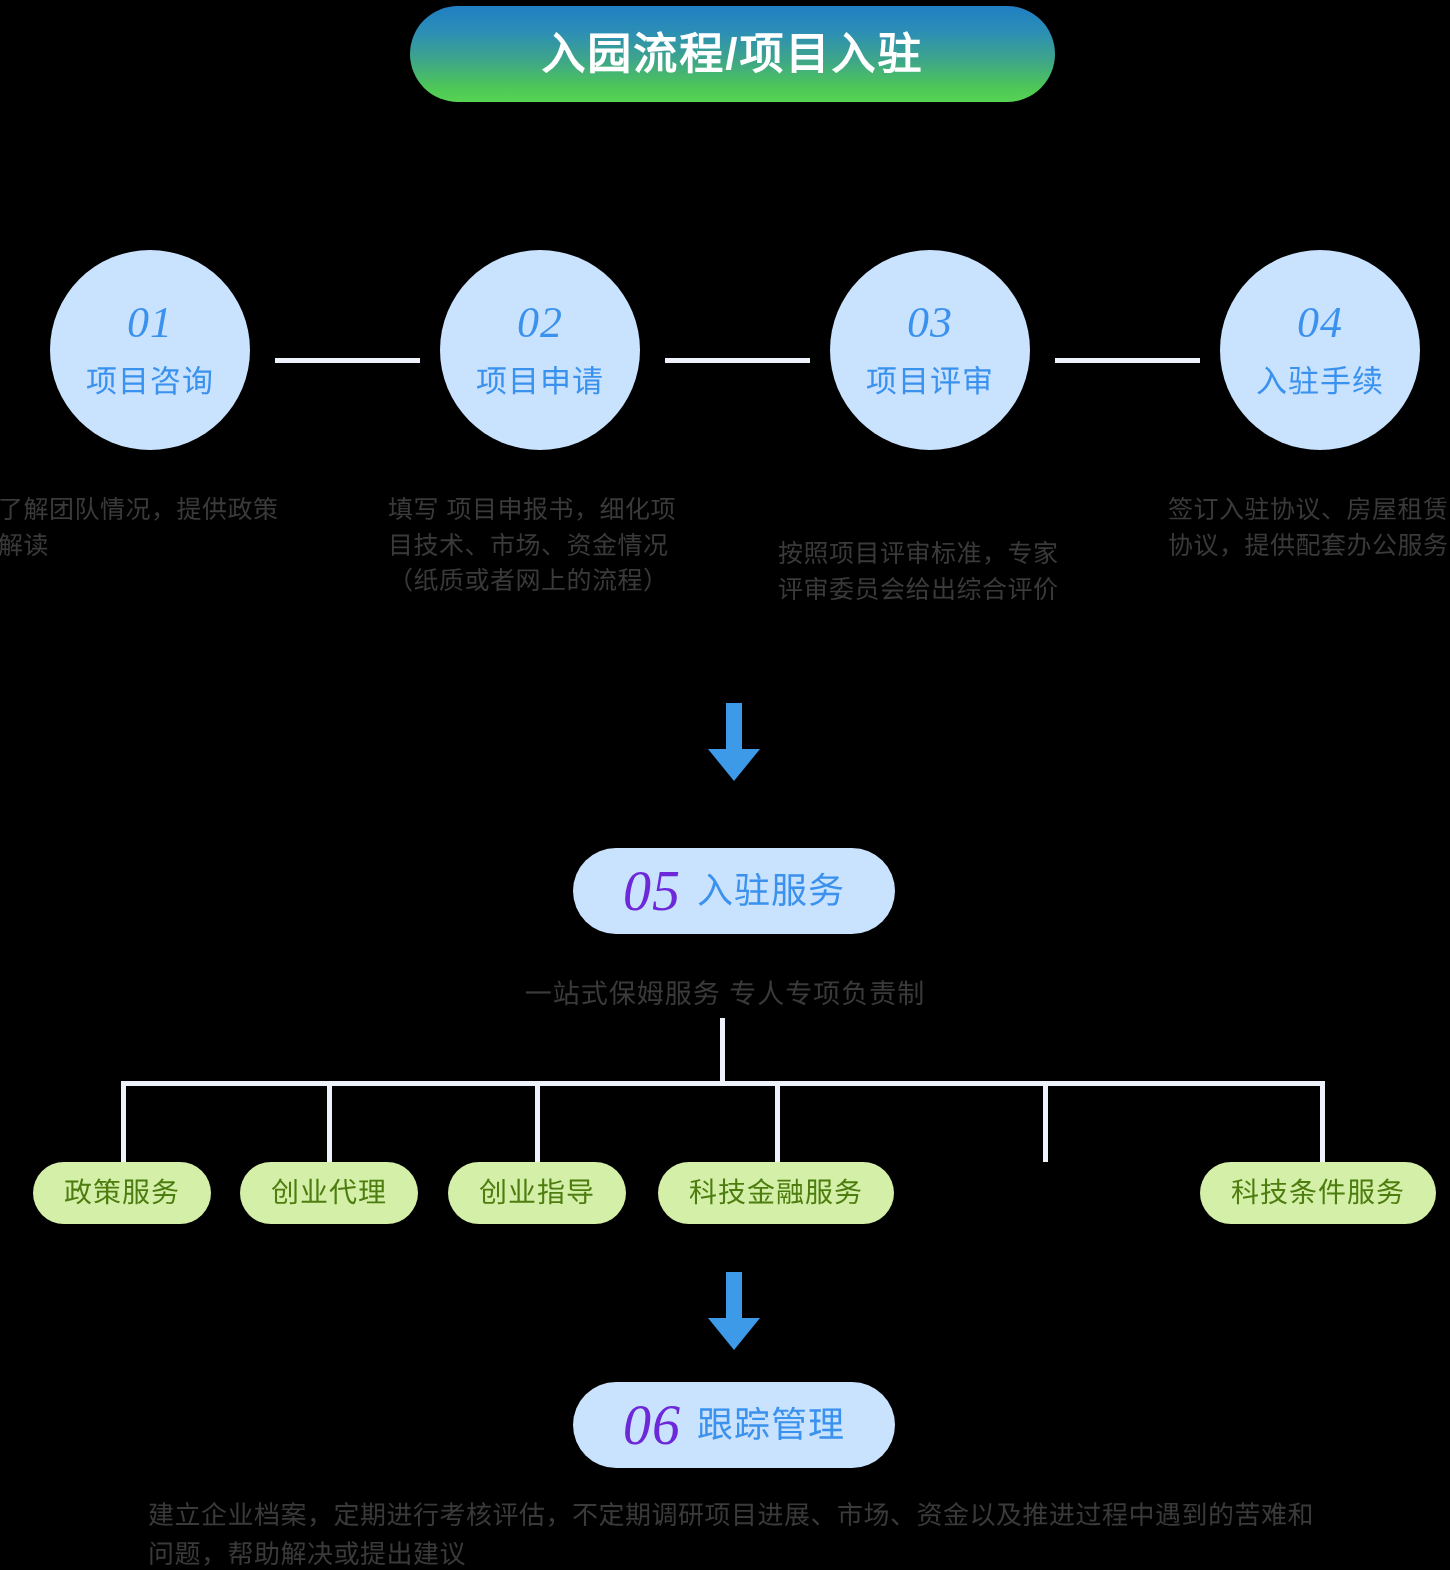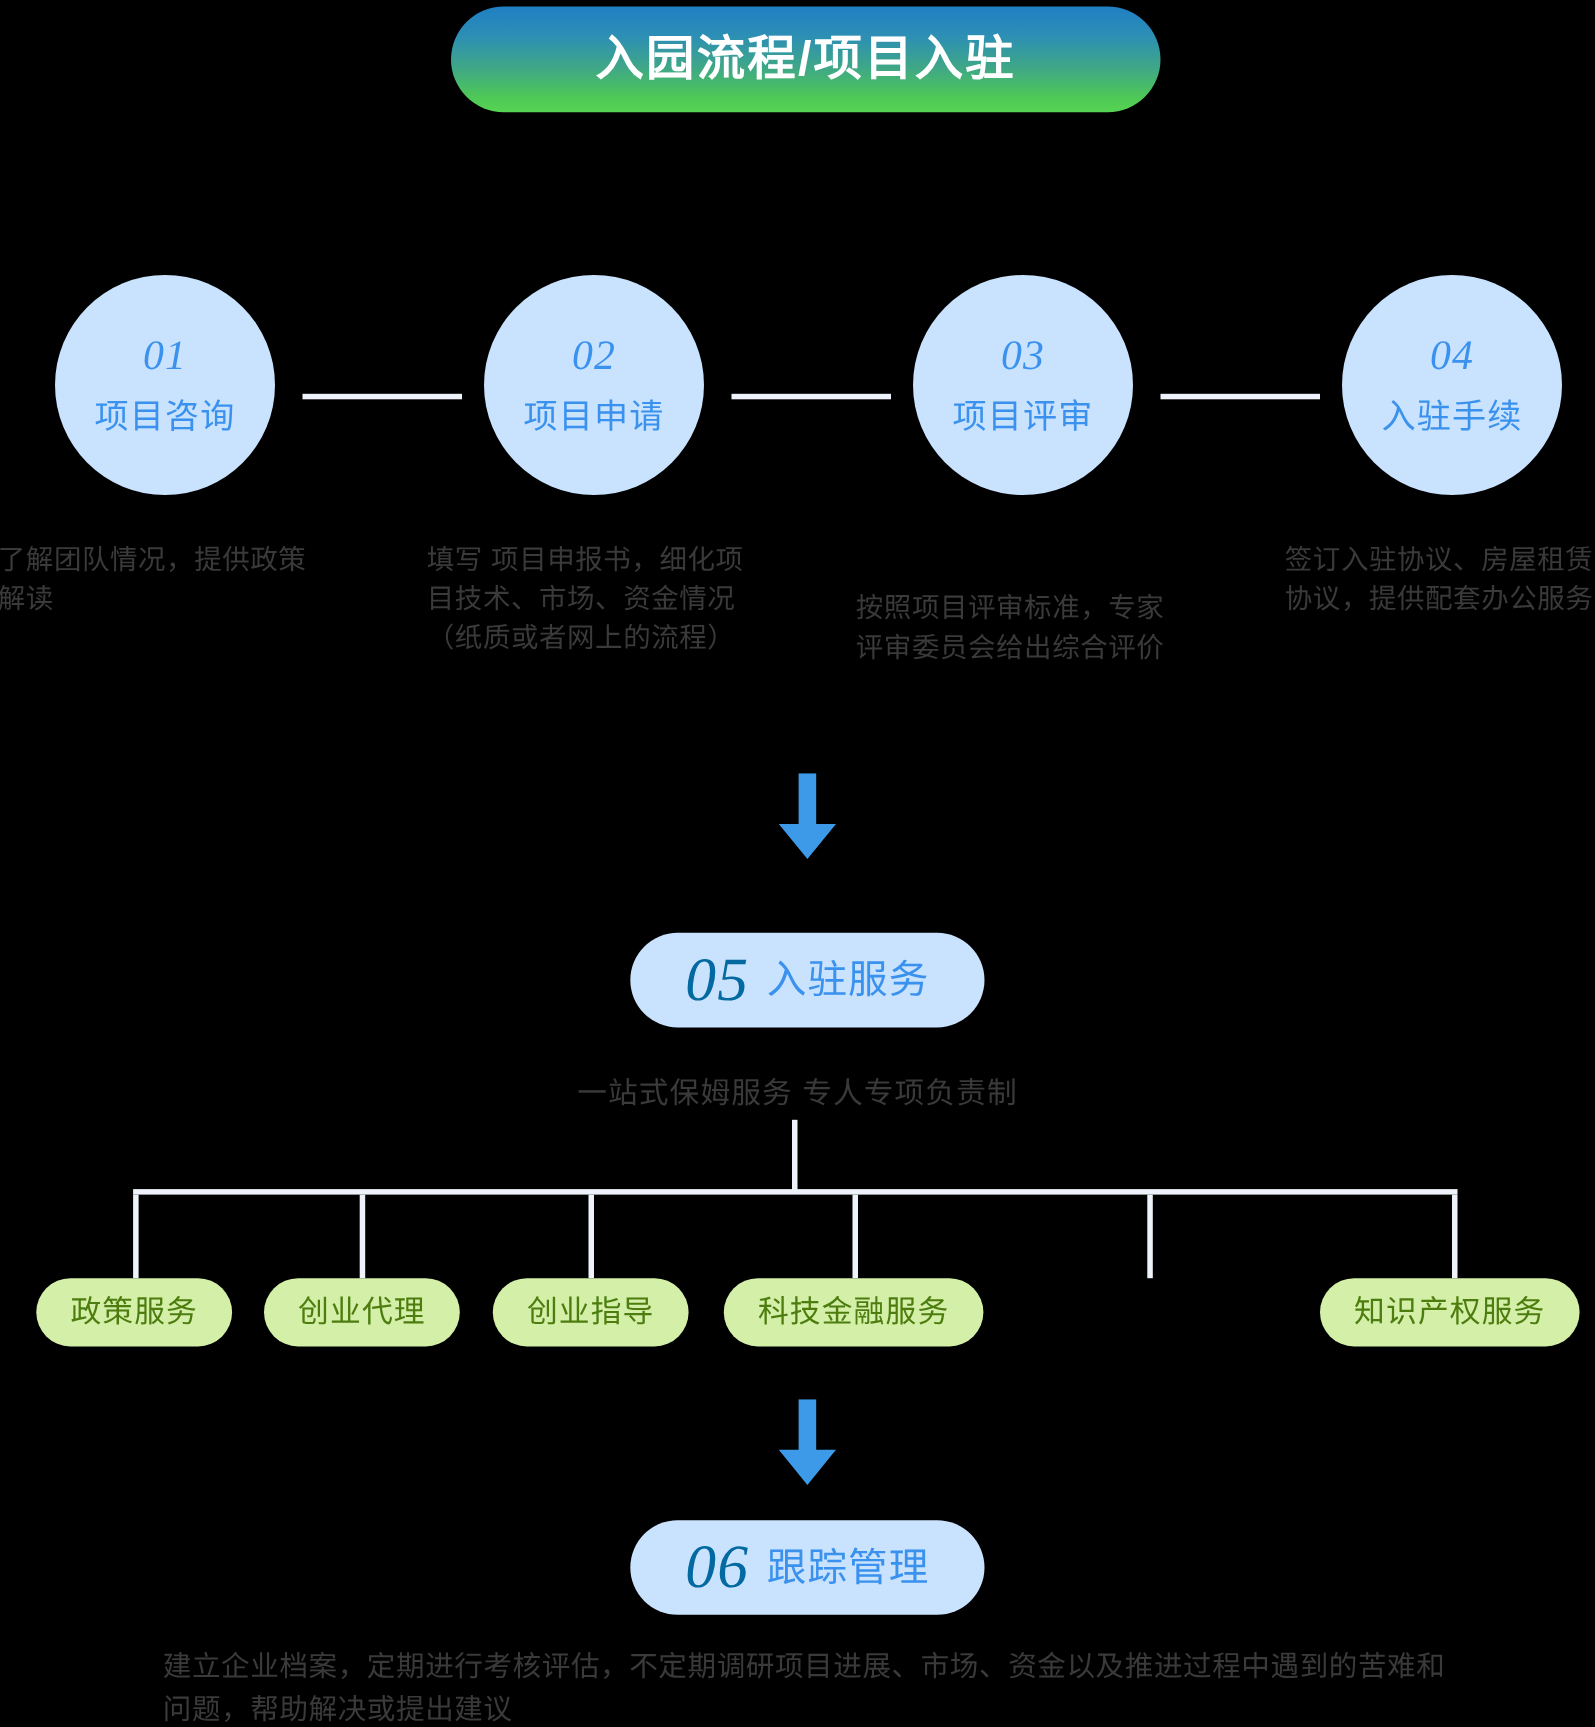--- a/index.html
+++ b/index.html
@@ -52,21 +52,21 @@
     top: 250px;
     display: flex;
     flex-direction: column;
     align-items: center;
     justify-content: center;
     box-sizing: border-box;
   }
   .step-circle .step-num {
     font-family: "Liberation Serif", "DejaVu Serif", serif;
     font-style: italic;
-    font-size: 38px;
+    font-size: 44px;
     color: #3b92ee;
     line-height: 1;
     margin-bottom: 20px;
     letter-spacing: 1px;
   }
   .step-circle .step-label {
     font-size: 31px;
     color: #3b92ee;
     line-height: 1.1;
     letter-spacing: 1px;
@@ -105,21 +105,21 @@
     background: #c9e2fd;
     display: flex;
     align-items: center;
     justify-content: center;
     box-sizing: border-box;
   }
   .pill-blue .pill-num {
     font-family: "Liberation Serif", "DejaVu Serif", serif;
     font-style: italic;
     font-size: 56px;
-    color: #0369a1;
+    color: #6d28d9;
     line-height: 1;
     margin-right: 16px;
     letter-spacing: 1px;
   }
   .pill-blue .pill-label {
     font-size: 36px;
     color: #3b92ee;
     line-height: 1;
     letter-spacing: 1px;
   }
@@ -255,21 +255,21 @@
   <div class="tag-green" style="left:240px; width:178px;">
     <span class="tag-label">创业代理</span>
   </div>
   <div class="tag-green" style="left:448px; width:178px;">
     <span class="tag-label">创业指导</span>
   </div>
   <div class="tag-green" style="left:658px; width:236px;">
     <span class="tag-label">科技金融服务</span>
   </div>
   <div class="tag-green" style="left:1200px; width:236px;">
-    <span class="tag-label">知识产权服务</span>
+    <span class="tag-label">科技条件服务</span>
   </div>
 
   <div class="arrow" style="left:704px; top:1272px;">
     <svg width="60" height="80" viewBox="0 0 60 80" xmlns="http://www.w3.org/2000/svg">
       <path d="M22 0 H38 V46 H56 L30 78 L4 46 H22 Z" fill="#3c9ae8"></path>
     </svg>
   </div>
 
   <div class="pill-blue" style="left:573px; top:1382px; width:322px;">
     <span class="pill-num">06</span>

